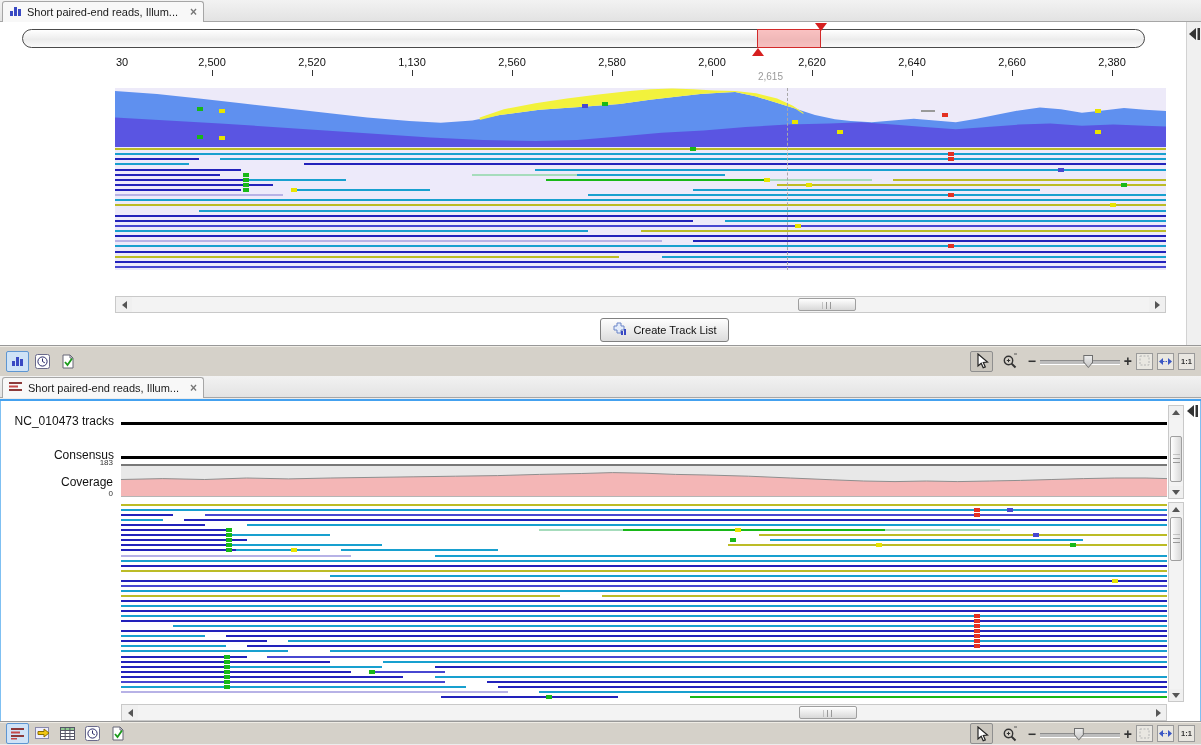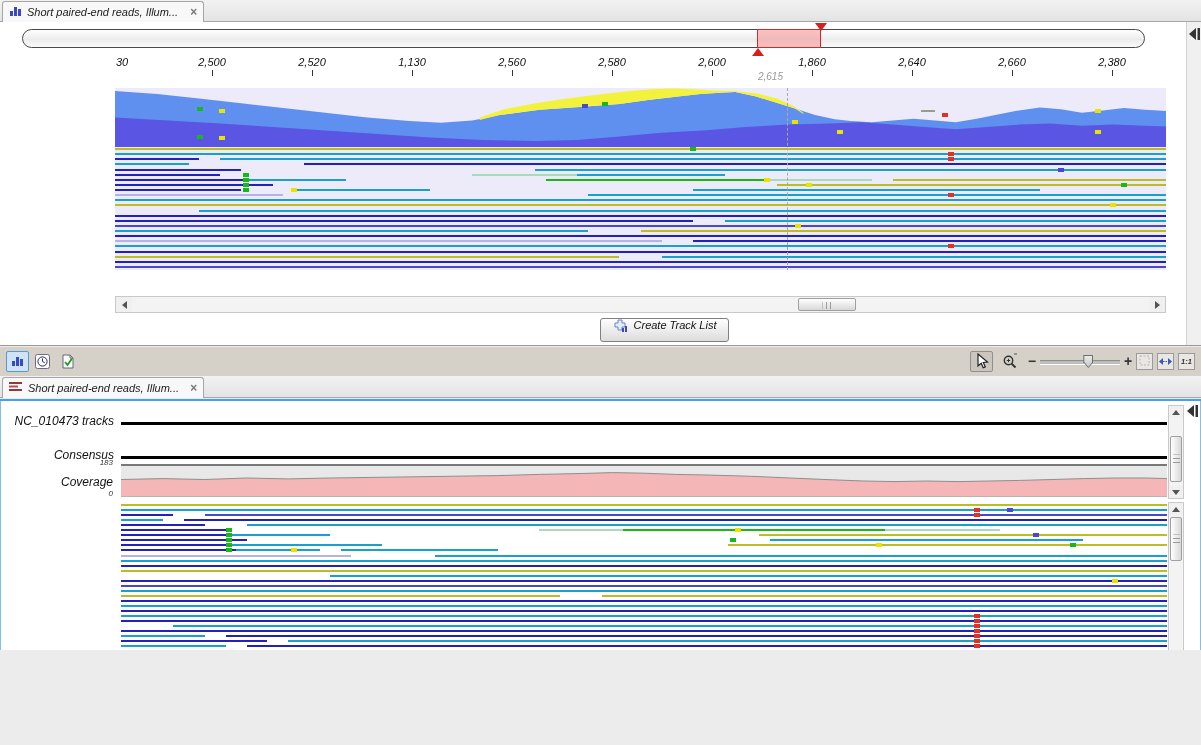--- a/index.html
+++ b/index.html
@@ -1,16 +1,16 @@
 <!DOCTYPE html>
 <html><head>
 <meta charset="utf-8">
 <style>
   html,body{margin:0;padding:0;background:#ececec;font-family:"Liberation Sans","DejaVu Sans",sans-serif;}
-  .app{position:relative;width:1201px;height:650px;overflow:hidden;background:#ececec;font-size:11px;color:#1b1b1b;font-style:italic;}
+  .app{position:relative;width:1201px;height:744px;overflow:hidden;background:#ececec;font-size:11px;color:#1b1b1b;}
   .panel{position:absolute;left:0;width:1201px;}
   
   .tabbar{position:absolute;left:0;top:0;width:100%;height:22px;background:linear-gradient(#f2f2f2,#e3e3e3);border-bottom:1px solid #a6a6a6;box-sizing:border-box;}
   .tab{position:absolute;left:2px;top:1px;height:21px;width:202px;background:#f8f8f8;border:1px solid #a6a6a6;border-bottom:none;border-radius:3px 3px 0 0;box-sizing:border-box;display:flex;align-items:center;gap:5px;padding:0 6px;}
   .tlabel{white-space:nowrap;overflow:hidden;font-size:11px;color:#1b1b1b;}
   .tclose{color:#777;font-size:12px;font-weight:bold;margin-left:auto;cursor:default;}
   
   .content{position:absolute;left:0;width:1201px;background:#fff;}
   .overview{position:absolute;border:1px solid #4a4a4a;border-radius:10px;background:linear-gradient(#ffffff,#ececec 55%,#fafafa);box-sizing:border-box;}
   .ovsel{position:absolute;background:rgba(244,142,142,.55);border:1px solid #d22a2a;box-sizing:border-box;}
@@ -38,21 +38,21 @@
   .arr-l{width:0;height:0;border:4px solid transparent;border-right:5px solid #555;border-left:none;}
   .arr-r{width:0;height:0;border:4px solid transparent;border-left:5px solid #555;border-right:none;}
   .arr-u{width:0;height:0;border:4px solid transparent;border-bottom:5px solid #555;border-top:none;}
   .arr-d{width:0;height:0;border:4px solid transparent;border-top:5px solid #555;border-bottom:none;}
   .hthumb{position:absolute;top:1px;height:13px;background:linear-gradient(#ffffff,#d8d8d8);border:1px solid #9f9f9f;border-radius:2px;box-sizing:border-box;}
   .hthumb .grip{position:absolute;left:50%;top:3px;width:9px;height:7px;transform:translateX(-50%);background:repeating-linear-gradient(90deg,#999 0 1px,transparent 1px 4px);}
   .vthumb{position:absolute;left:1px;width:12px;background:linear-gradient(90deg,#ffffff,#d8d8d8);border:1px solid #9f9f9f;border-radius:2px;box-sizing:border-box;}
   .vthumb .grip{position:absolute;top:50%;left:2px;height:9px;width:7px;transform:translateY(-50%);background:repeating-linear-gradient(180deg,#999 0 1px,transparent 1px 4px);}
   
   .fprompt{position:absolute;text-align:right;font-size:11px;color:#222;}
-  .btn{position:absolute;display:flex;justify-content:center;gap:5px;background:linear-gradient(#fefefe,#dcdcdc);border:1px solid #808080;border-radius:3px;box-sizing:border-box;font-size:11px;color:#111;}
+  .btn{position:absolute;display:flex;align-items:center;justify-content:center;gap:5px;background:linear-gradient(#fefefe,#dcdcdc);border:1px solid #808080;border-radius:3px;box-sizing:border-box;font-size:11px;color:#111;}
   
   .statusbar{position:absolute;left:0;width:1201px;background:#d5d1c9;border-top:1px solid #989898;box-shadow:inset 0 1px 0 #efece5;box-sizing:border-box;display:flex;align-items:center;padding:0 6px;}
   .ibtn{width:23px;height:21px;display:flex;align-items:center;justify-content:center;border:1px solid transparent;border-radius:2px;margin-right:2px;box-sizing:border-box;}
   .ibtn.sel{background:#cfe3f7;border-color:#5e96d2;}
   .rcluster{margin-left:auto;display:flex;align-items:center;gap:4px;}
   .zch{font-size:14px;font-weight:bold;color:#333;line-height:14px;}
   .slider{position:relative;width:80px;height:16px;}
   .groove{position:absolute;left:0;right:0;top:7px;height:3px;background:#bdbdbd;border-bottom:1px solid #fff;border-top:1px solid #8d8d8d;}
   .sl-thumb{position:absolute;top:2px;width:10px;height:13px;background:#6e6e6e;clip-path:polygon(0 0,100% 0,100% 55%,50% 100%,0 55%);}
   .sl-thumb i{position:absolute;left:1px;top:1px;width:8px;height:11px;background:linear-gradient(#ececec,#c6c6c6);clip-path:polygon(0 0,100% 0,100% 55%,50% 100%,0 55%);}
@@ -96,21 +96,21 @@
           <span class="tick-label" style="left: 312px;">2,520</span>
           <div class="tick-mark" style="left: 312px;"></div>
           <span class="tick-label" style="left: 412px;">1,130</span>
           <div class="tick-mark" style="left: 412px;"></div>
           <span class="tick-label" style="left: 512px;">2,560</span>
           <div class="tick-mark" style="left: 512px;"></div>
           <span class="tick-label" style="left: 612px;">2,580</span>
           <div class="tick-mark" style="left: 612px;"></div>
           <span class="tick-label" style="left: 712px;">2,600</span>
           <div class="tick-mark" style="left: 712px;"></div>
-          <span class="tick-label" style="left: 812px;">1,860</span>
+          <span class="tick-label" style="left: 812px;">2,620</span>
           <div class="tick-mark" style="left: 812px;"></div>
           <span class="tick-label" style="left: 912px;">2,640</span>
           <div class="tick-mark" style="left: 912px;"></div>
           <span class="tick-label" style="left: 1012px;">2,660</span>
           <div class="tick-mark" style="left: 1012px;"></div>
           <span class="tick-label" style="left: 1112px;">2,380</span>
           <div class="tick-mark" style="left: 1112px;"></div>
         </div>
       <div class="cursor-label" id="curlab" style="top: 49px; left: 783px;">2,615</div>
 

